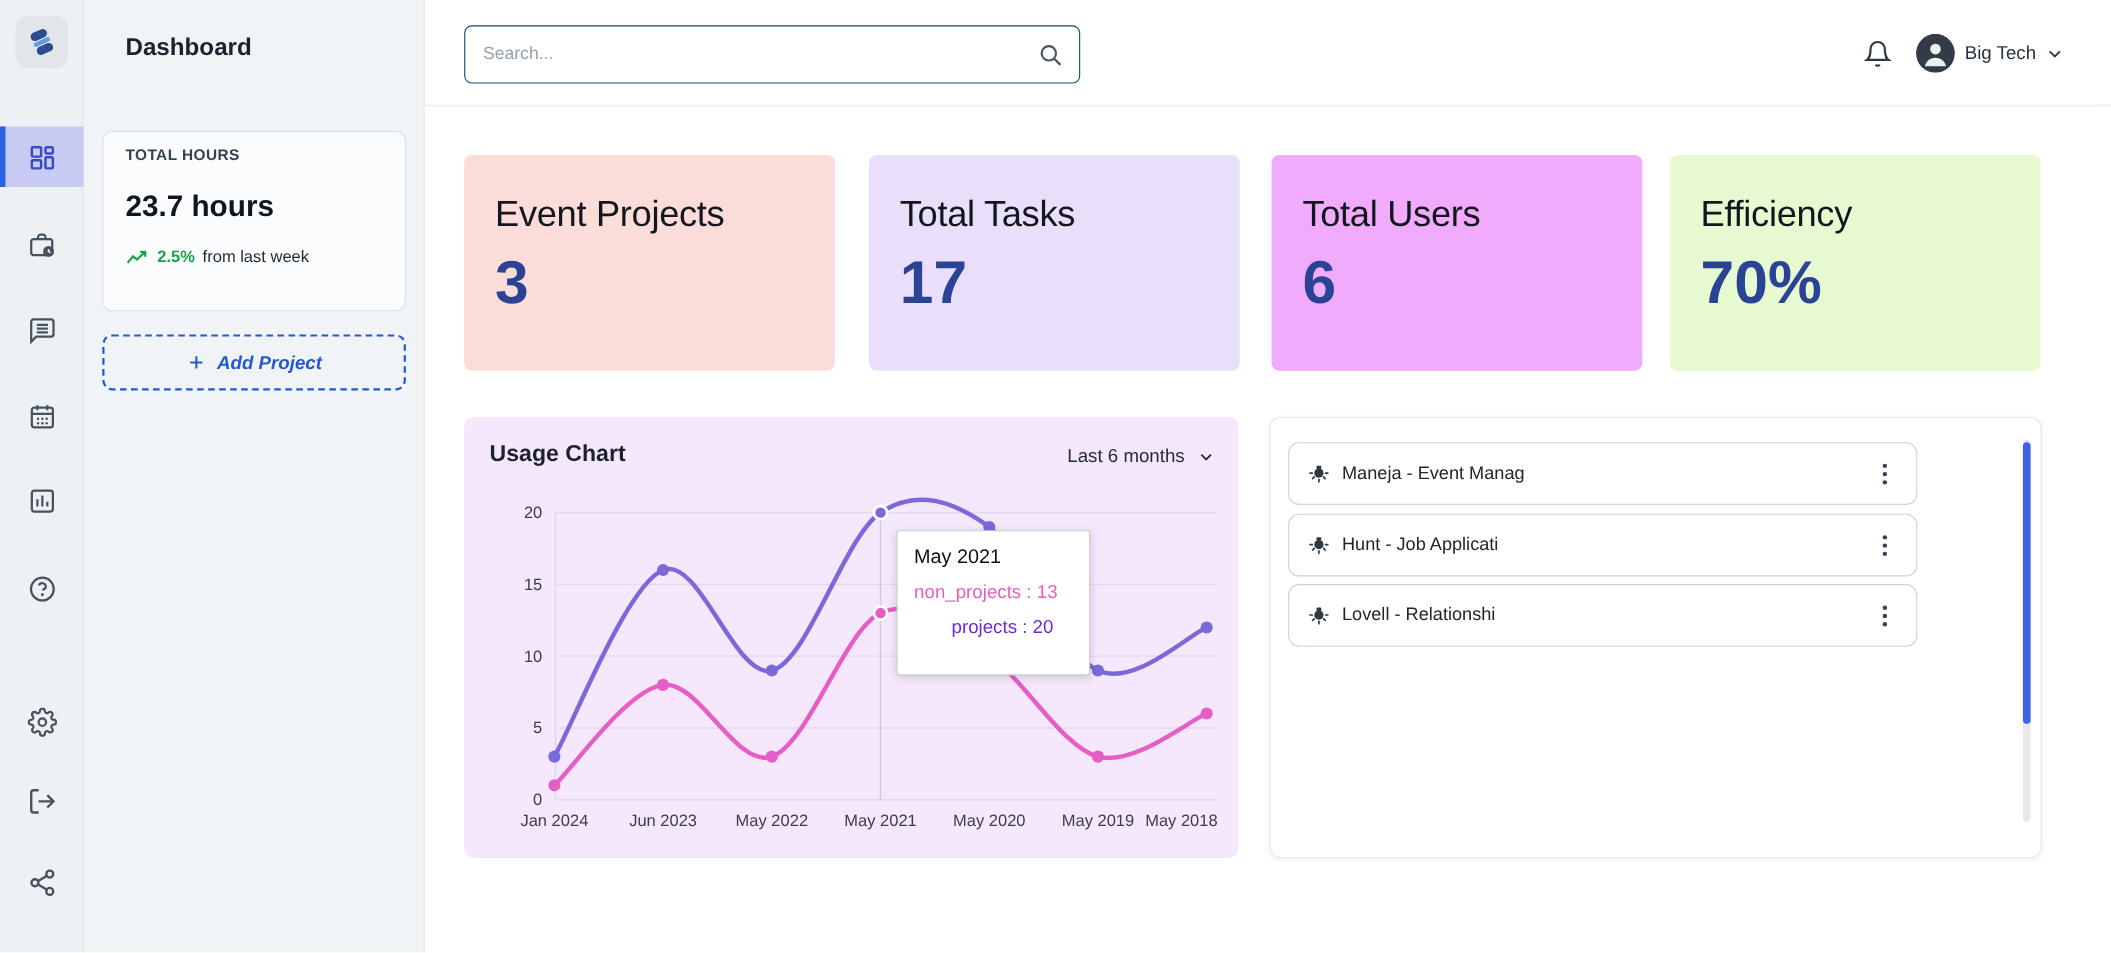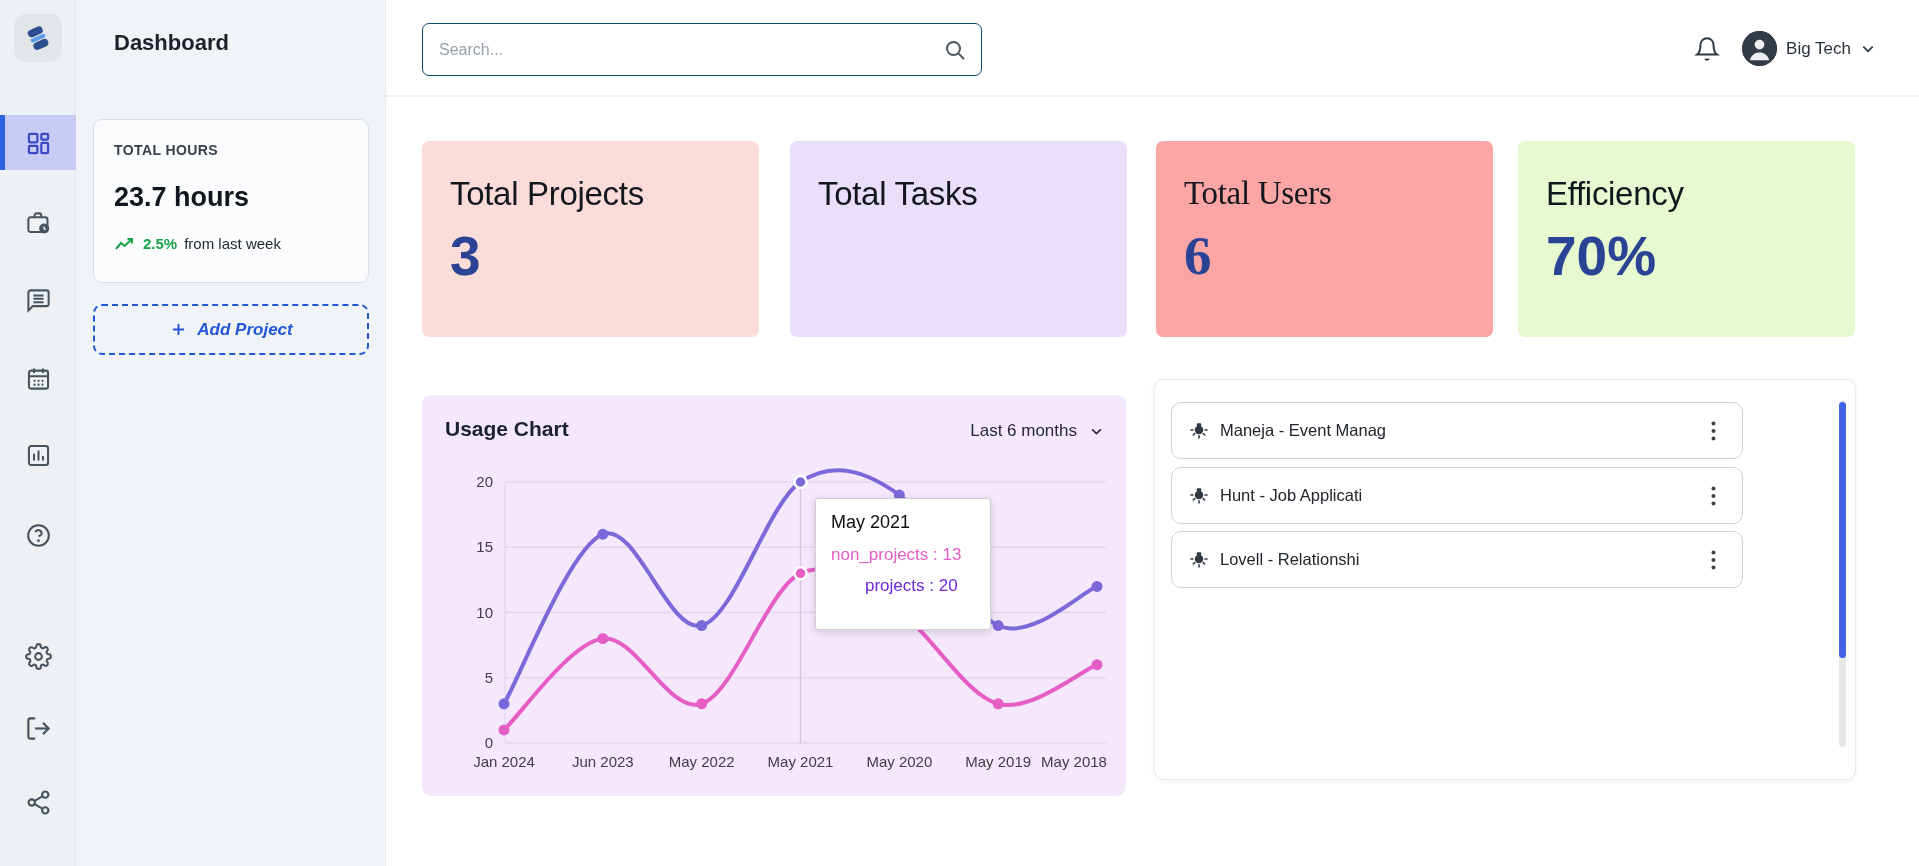--- a/index.html
+++ b/index.html
@@ -19,21 +19,21 @@
     background:#c8ccf4; }
   .rail-active-block::before { content:""; position:absolute; left:0; top:0; width:5px; height:55px;
     background:#2b63e4; }
   .rail-item.active { color:#3b49c4; }
 
   
   .panel { position:absolute; left:76px; top:0; width:310px; height:866px;
     background:#f1f4f6; border-right:1px solid #e4e8ec; z-index:4; }
   .panel-title { position:absolute; left:38px; top:30px; font-size:22px; font-weight:700; color:#1a222c; }
   .hours-card { position:absolute; left:17px; top:119px; width:276px; height:164px;
-    background:#fbfcfd; border:1px solid #d7dfea; border-radius:9px; padding:22px 20px; }
+    background:#fbfcfd; border:1px solid #d7dfea; border-radius:9px; padding:12px 20px; }
   .hours-label { font-size:14px; font-weight:600; letter-spacing:.4px; color:#37414d; }
   .hours-value { margin-top:24px; font-size:27px; font-weight:800; color:#10161f; }
   .hours-trend { margin-top:22px; display:flex; align-items:center; gap:7px; font-size:15px; color:#1f2730; }
   .trend-green { color:#16a34a; font-weight:700; }
   .add-project { position:absolute; left:17px; top:304px; width:276px; height:51px;
     background:transparent; border:2px dashed #2457d6; border-radius:9px; color:#2457d6;
     font-size:17px; font-weight:600; display:flex; align-items:center; justify-content:center; gap:9px;
     cursor:pointer; font-family:inherit;font-style:italic; }
 
   
@@ -53,21 +53,21 @@
   .user-name { font-size:17px; color:#2a333d; }
   .chev { width:16px; height:16px; color:#2f3842; }
 
   
   .stat-card { position:absolute; top:141px; width:337px; height:196px; border-radius:7px; padding:34px 28px; }
   .stat-label { font-size:33px; font-weight:500; color:#12171e; letter-spacing:-.3px; }
   .stat-value { margin-top:16px; font-size:55px; font-weight:800; line-height:1; }
   .stat-0 { left:422px; } .stat-1 { left:790px; } .stat-2 { left:1156px; } .stat-3 { left:1518px; }
 
   
-  .chart-card { position:absolute; left:422px; top:395px; width:704px; height:401px;
+  .chart-card { position:absolute; left:422px; top:379px; width:704px; height:401px;
     background:#f5e7fc; border-radius:9px; }
   .chart-title { position:absolute; left:23px; top:22px; font-size:21px; font-weight:700; color:#1c232c; z-index:1; }
   .range-select { position:absolute; right:22px; top:26px; display:flex; align-items:center; gap:12px;
     font-size:17px; color:#242b33; cursor:pointer; z-index:1; }
   .range-select svg { width:15px; height:15px; color:#242b33; }
   #usage-chart { position:absolute; left:0; top:0; width:704px; height:401px; }
   .chart-tooltip { position:absolute; left:393px; top:103px; width:176px; height:132px;
     background:#fff; border:1px solid #cfcfcf; border-radius:3px; box-shadow:0 2px 8px rgba(0,0,0,.14);
     padding:13px 15px; z-index:2; }
   .tt-title { font-size:18px; color:#101010; margin-bottom:12px; }
@@ -224,27 +224,28 @@
         </span>
         <span class="user-name">Big Tech</span>
         <svg class="chev" viewBox="0 0 24 24" fill="none" stroke="currentColor" stroke-width="2.6">
           <polyline points="5,8.5 12,15.5 19,8.5"></polyline>
         </svg>
       </div>
     </div>
   </header>
 
   <section class="stat-card stat-0" style="background: rgb(251, 220, 217);">
-    <div class="stat-label">Total Projects</div>
+    <div class="stat-label">Event Projects</div>
     <div class="stat-value" style="color: rgb(42, 67, 148);">3</div>
   </section>
   <section class="stat-card stat-1" style="background: rgb(234, 223, 251);">
     <div class="stat-label">Total Tasks</div>
-  </section>
-  <section class="stat-card stat-2" style="background: #fca5a5; font-family: Liberation Serif, serif;">
+    <div class="stat-value" style="color: rgb(42, 67, 148);">17</div>
+  </section>
+  <section class="stat-card stat-2" style="background: #f0abfc;">
     <div class="stat-label">Total Users</div>
     <div class="stat-value" style="color: rgb(42, 67, 148);">6</div>
   </section>
   <section class="stat-card stat-3" style="background: rgb(230, 249, 208);">
     <div class="stat-label">Efficiency</div>
     <div class="stat-value" style="color: rgb(42, 67, 148);">70%</div>
   </section>
 
   <section class="chart-card">
     <div class="chart-title">Usage Chart</div>

